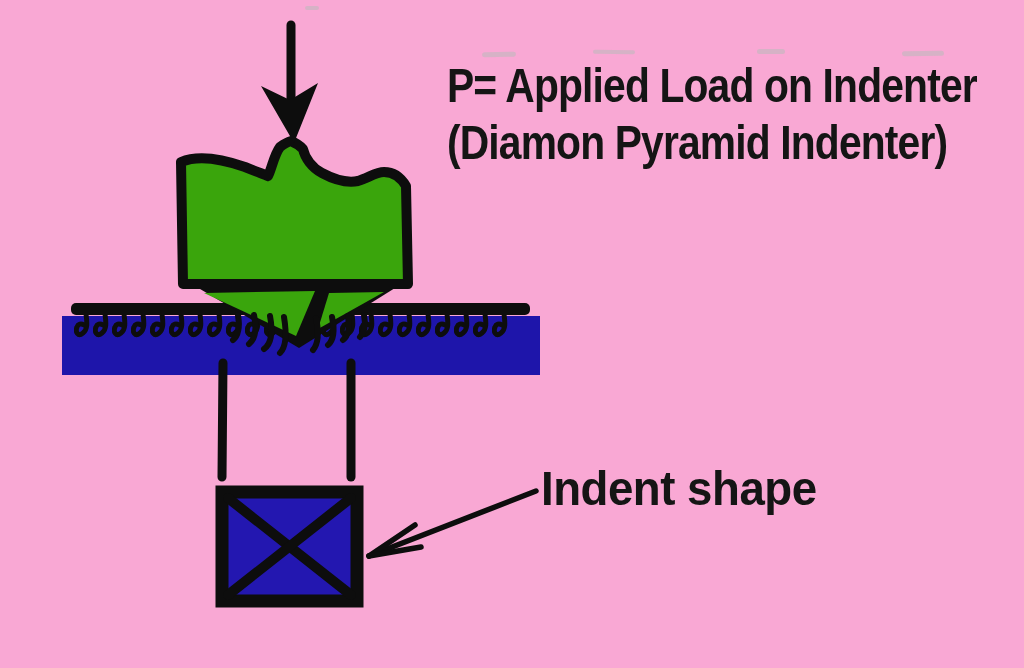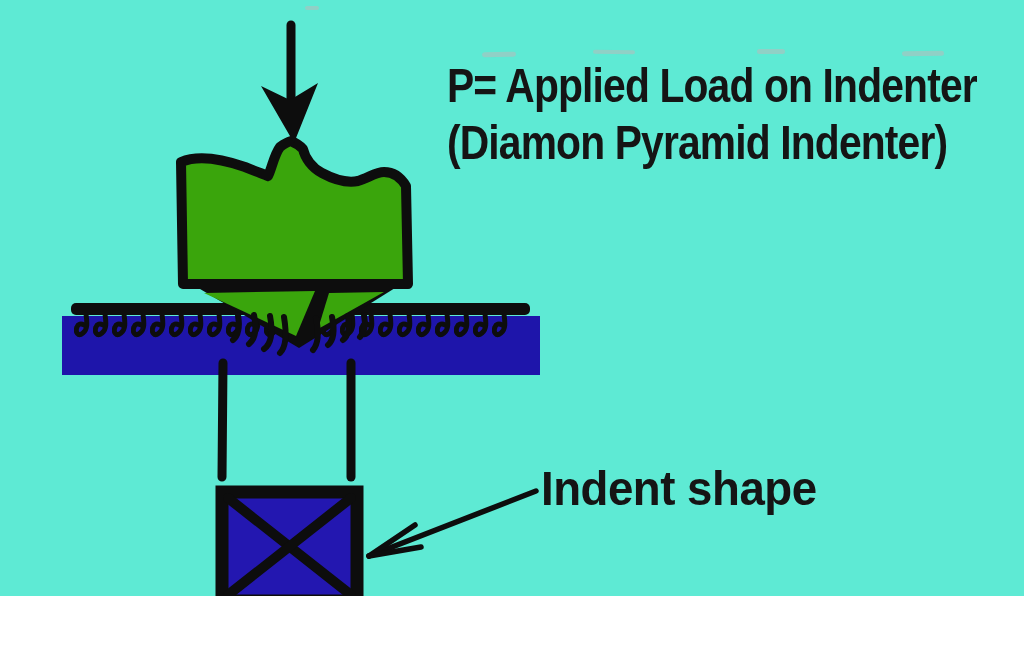--- a/index.html
+++ b/index.html
@@ -1,21 +1,21 @@
 <!DOCTYPE html>
 <html><head>
 <meta charset="utf-8">
 <style>
   html, body { margin: 0; padding: 0; }
   body { font-family: "Liberation Sans", sans-serif; background: #ffffff; }
   .stage {
     position: relative;
     width: 1024px;
-    height: 596px;
-    background: #5eead4;
+    height: 668px;
+    background: #f9a8d4;
     overflow: hidden;
   }
   .diagram-svg {
     position: absolute;
     left: 0; top: 0;
     width: 1024px;
     height: 668px;
   }
   .label {
     position: absolute;

